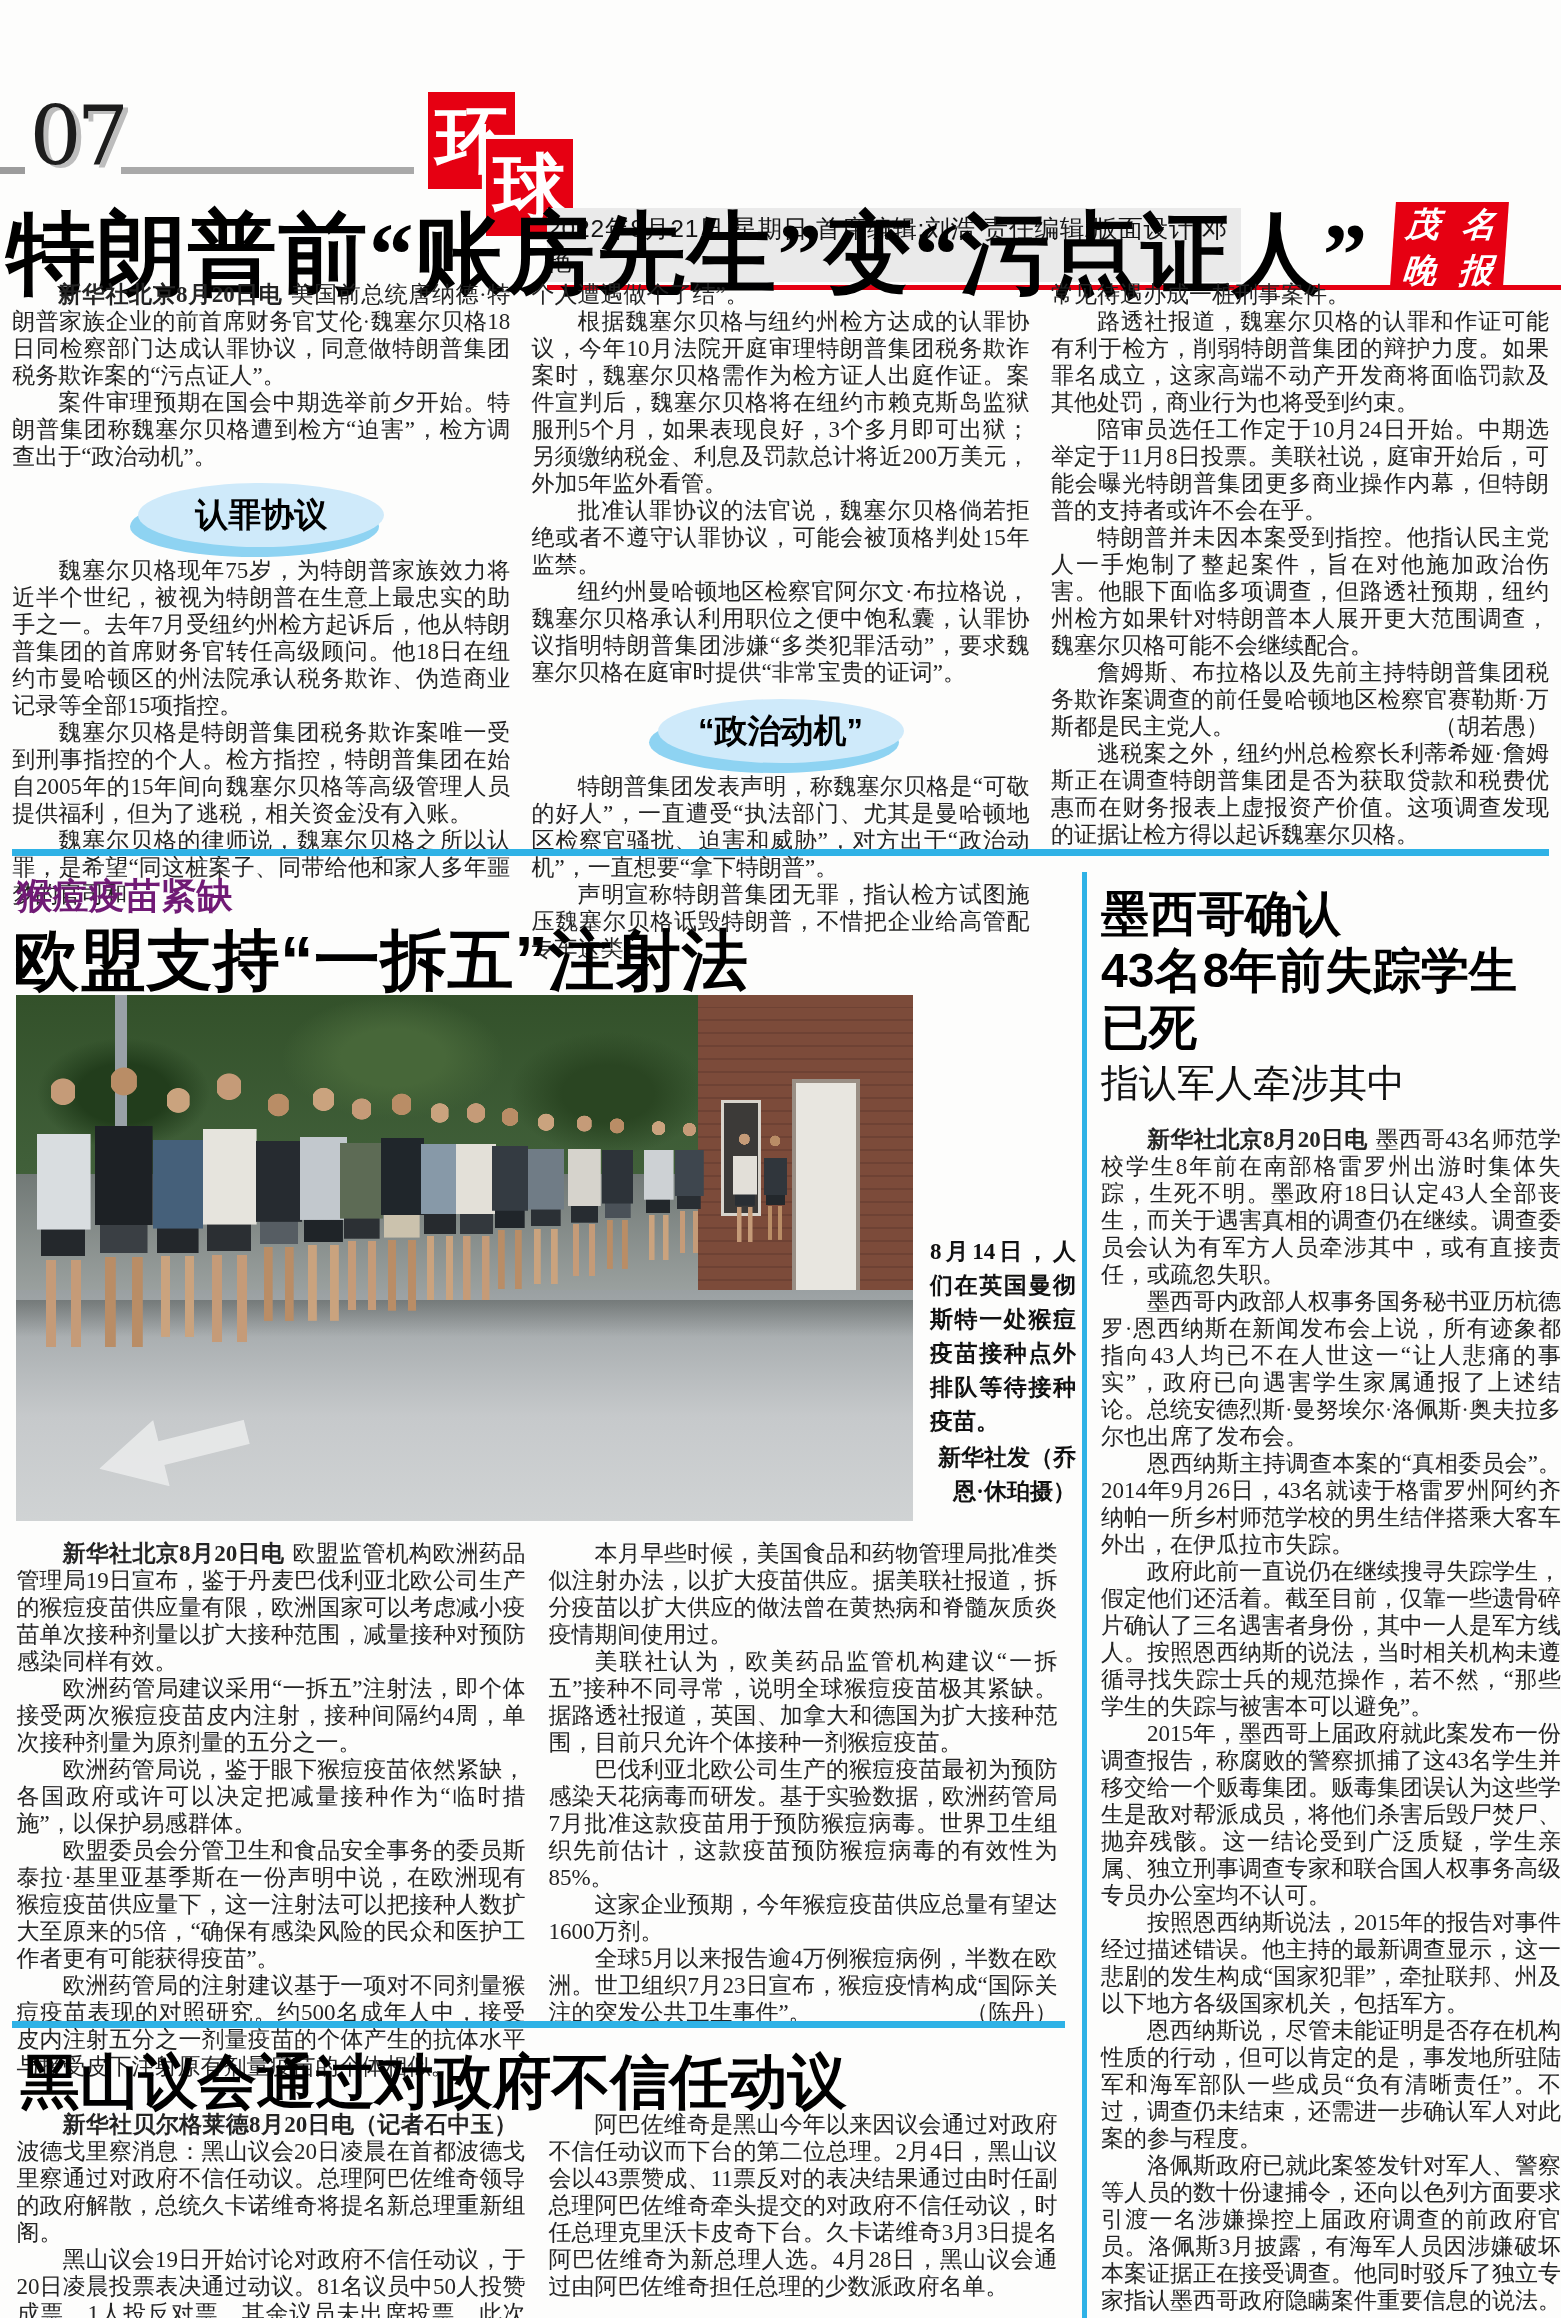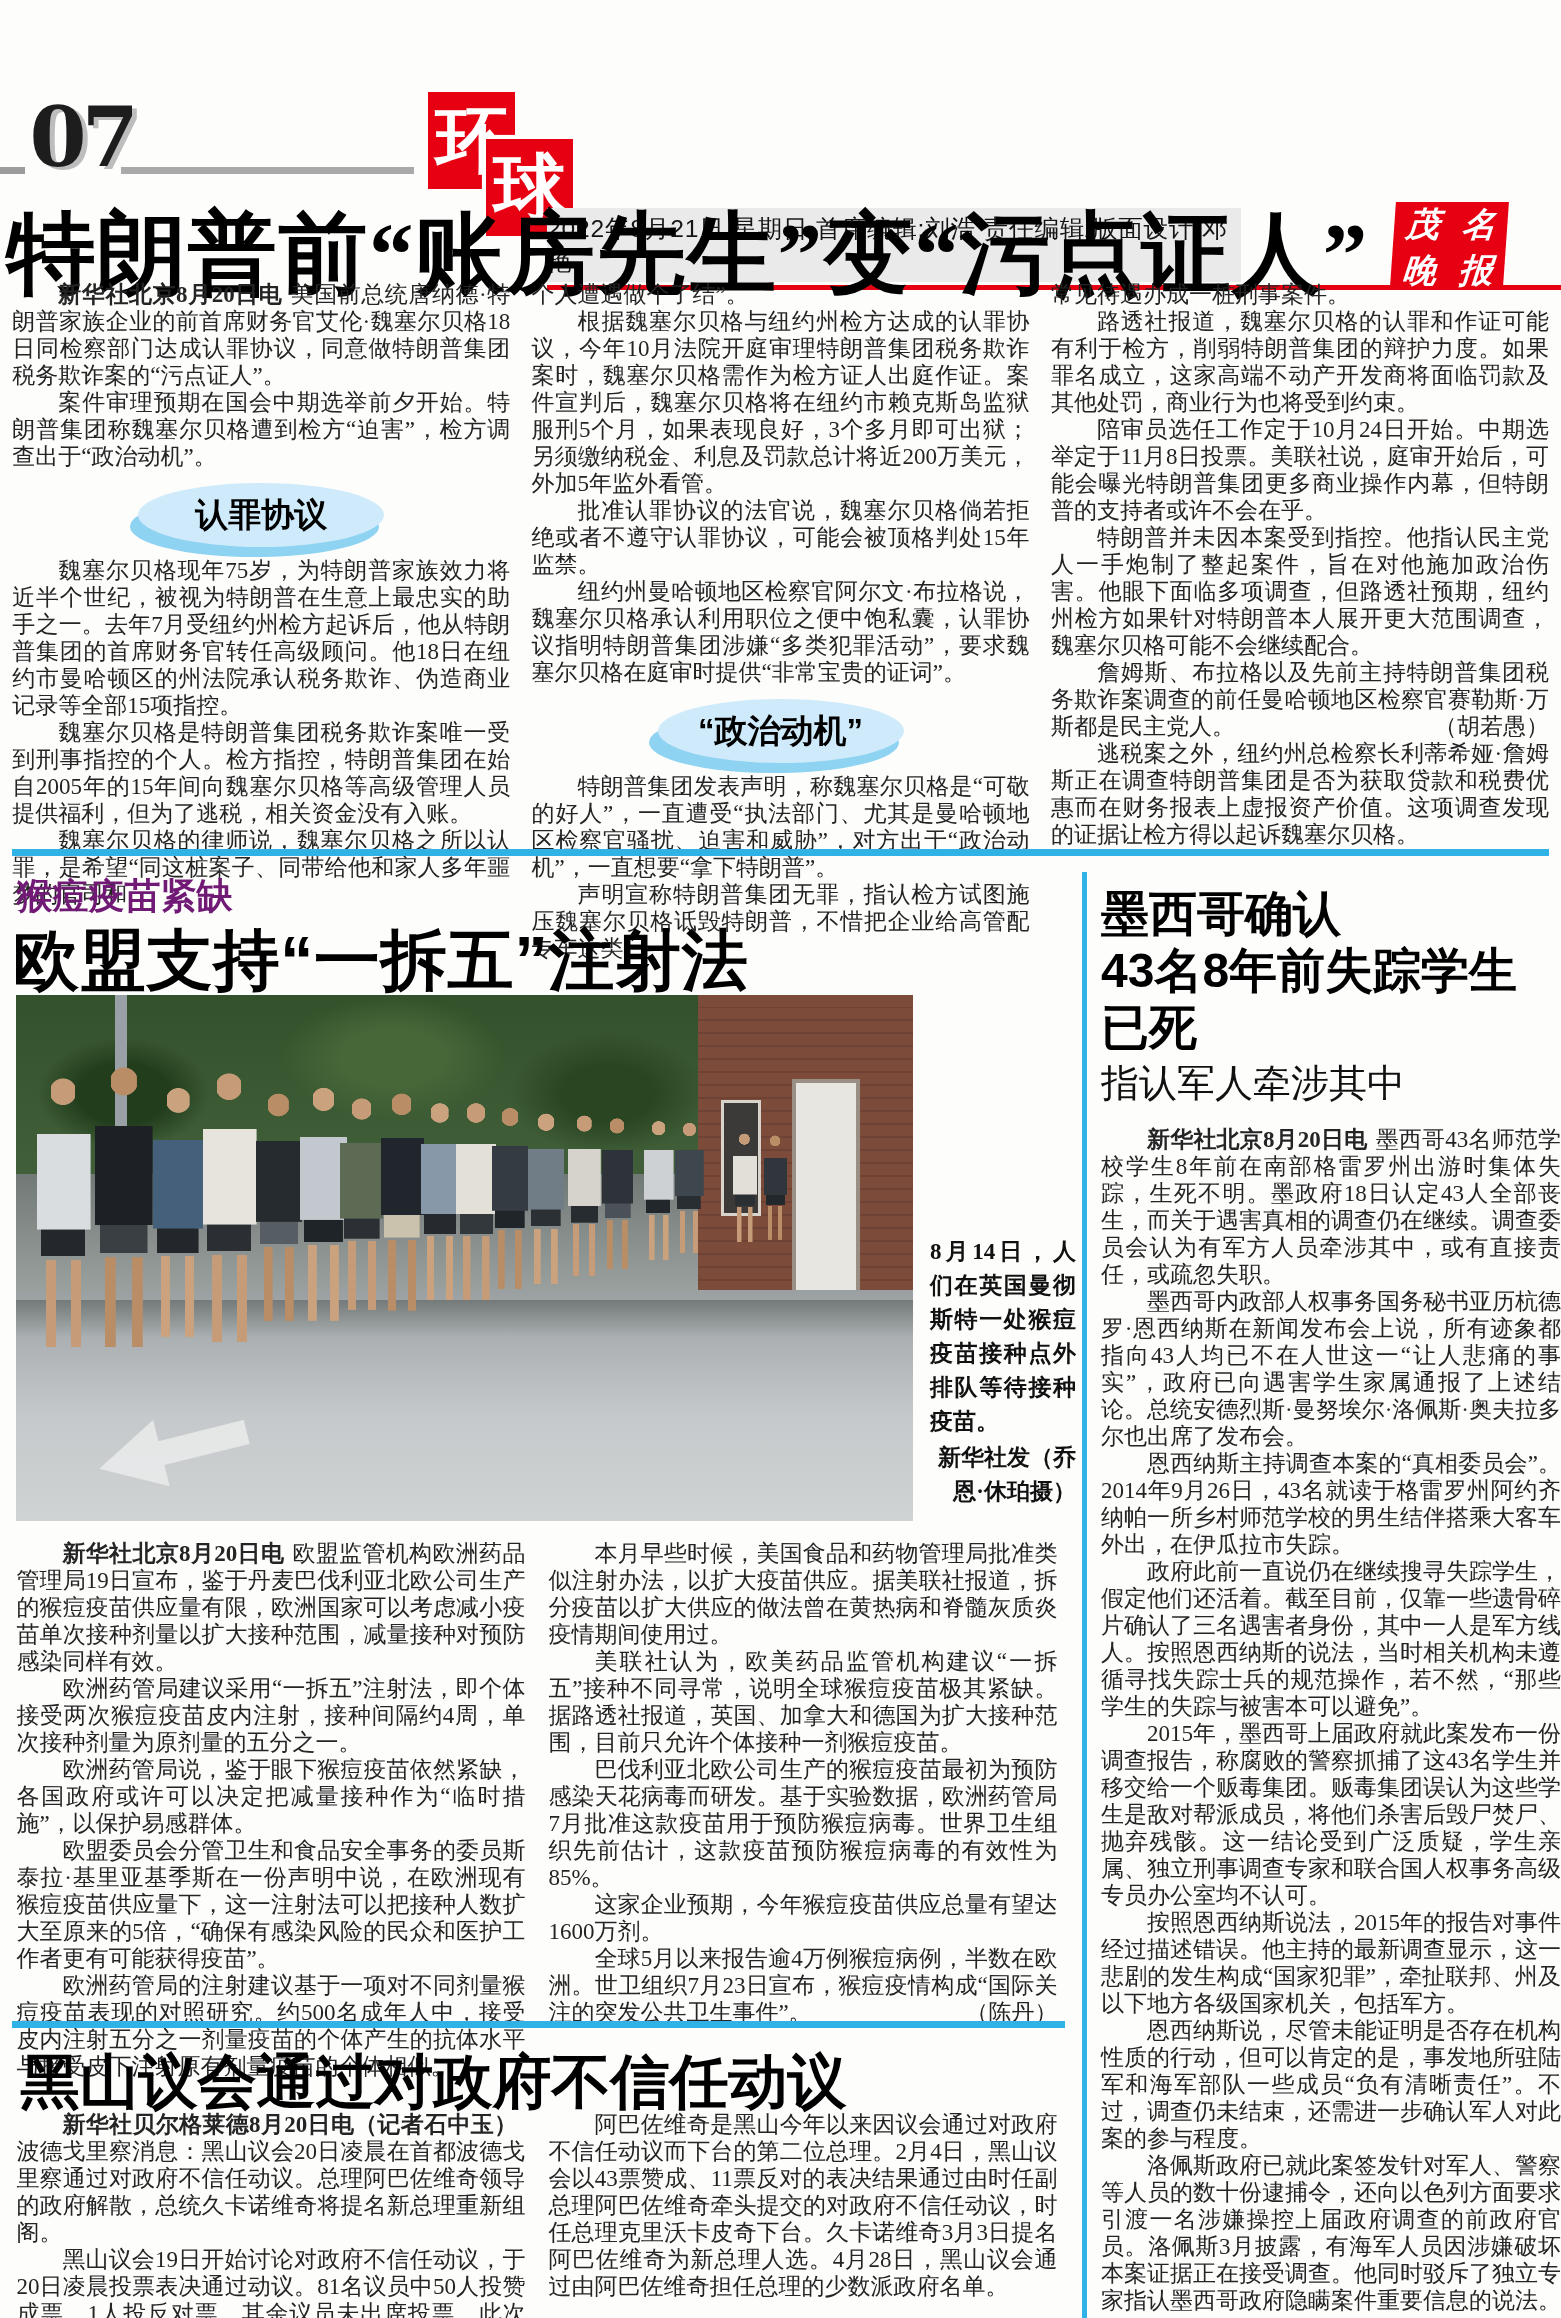--- a/index.html
+++ b/index.html
@@ -2,21 +2,21 @@
 <html style="font-size:13px"><head>
 <meta charset="utf-8">
 <style>
   html,body{margin:0;padding:0;background:#ffffff;}
   .page{position:relative;width:1562px;height:2319px;background:#fdfdfc;overflow:hidden;
         font-family:"Liberation Serif","DejaVu Serif",serif;color:#1c1c1c;}
   .sans{font-family:"Liberation Sans","DejaVu Sans",sans-serif;}
 
   
   .pn-dash{position:absolute;left:0;top:167px;width:24.6px;height:6.6px;background:#9c9c9c;}
-  .pagenum{position:absolute;left:29.5px;top:89px;font-size:82px;font-weight:700;
+  .pagenum{position:absolute;left:29.5px;top:89px;font-size:82px;font-weight:400;
            letter-spacing:-4.9px;color:#1d1d1d;text-shadow:4.9px 2.5px 0 #bdbdbd;
            font-family:"DejaVu Serif","Liberation Serif",serif;text-align:right;}
   .pn-bar{position:absolute;left:121px;top:167px;width:293px;height:6.6px;background:#a9a9a9;}
   .sec-box{position:absolute;width:87px;height:97px;background:#e60012;color:#fff;
            display:flex;align-items:center;justify-content:center;font-size:72px;font-weight:700;}
   .sec-box.b1{left:428px;top:92px;}
   .sec-box.b2{left:486px;top:139px;box-shadow:0 0 0 4.1px #fdfdfc;}
   .date-bar{position:absolute;left:547px;top:208px;width:694px;height:74px;background:#eaeaea;
             display:flex;align-items:center;justify-content:center;font-size:24.6px;color:#141414;
             letter-spacing:0.8px;}

